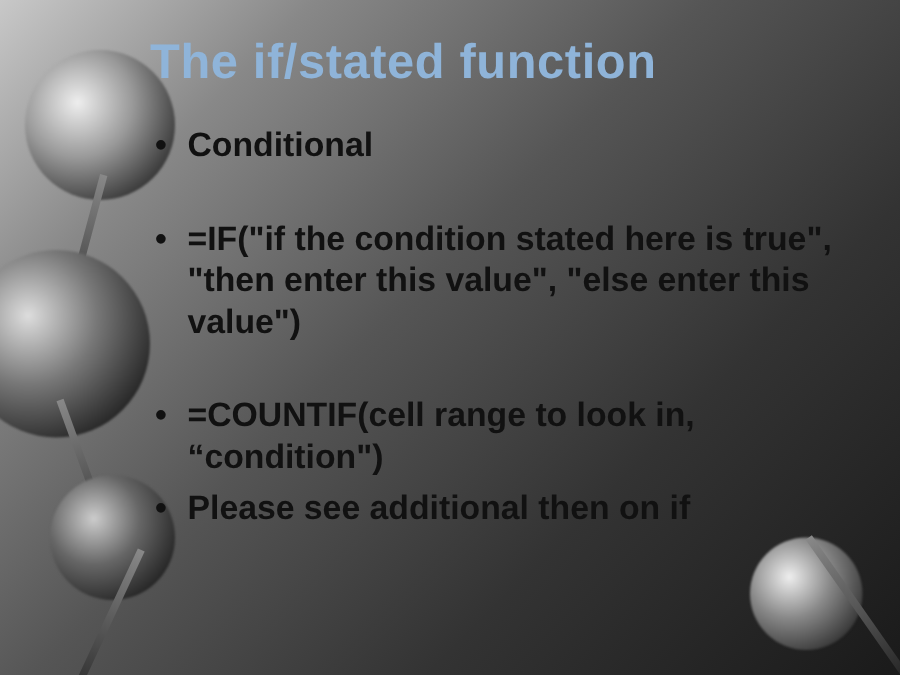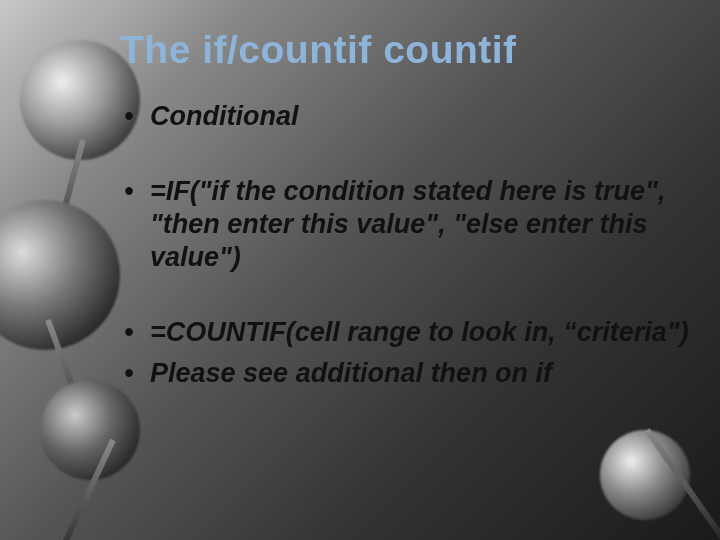--- a/index.html
+++ b/index.html
@@ -56,21 +56,20 @@
     padding-left: 0;
   }
   ul.bullets li {
     position: relative;
     padding-left: 30px;
     font-size: 27px;
     font-weight: bold;
     color: #111;
     line-height: 1.22;
     margin-bottom: 8px;
-    font-style: italic;
   }
   ul.bullets li::before {
     content: "•";
     position: absolute;
     left: 4px;
     top: 0;
     color: #111;
     font-size: 27px;
     font-weight: bold;
   }
@@ -83,27 +82,27 @@
   <div class="bg-shape pin1"></div>
   <div class="stick stick1"></div>
   <div class="bg-shape pin2"></div>
   <div class="stick stick2"></div>
   <div class="bg-shape pin3"></div>
   <div class="stick stick3"></div>
   <div class="bg-shape pin4"></div>
   <div class="stick stick4"></div>
 
   <div class="content">
-    <h1 class="title">The if/countif countif</h1>
+    <h1 class="title">The if/stated function</h1>
     <ul class="bullets">
       <li>Conditional</li>
     </ul>
     <div class="gap"></div>
     <ul class="bullets">
       <li>=IF("if the condition stated here is true", "then enter this value", "else enter this value")</li>
     </ul>
     <div class="gap"></div>
     <ul class="bullets">
-      <li>=COUNTIF(cell range to look in, “criteria")</li>
+      <li>=COUNTIF(cell range to look in, “condition")</li>
       <li>Please see additional then on if</li>
     </ul>
   </div>
 </div>
 
 </body></html>

